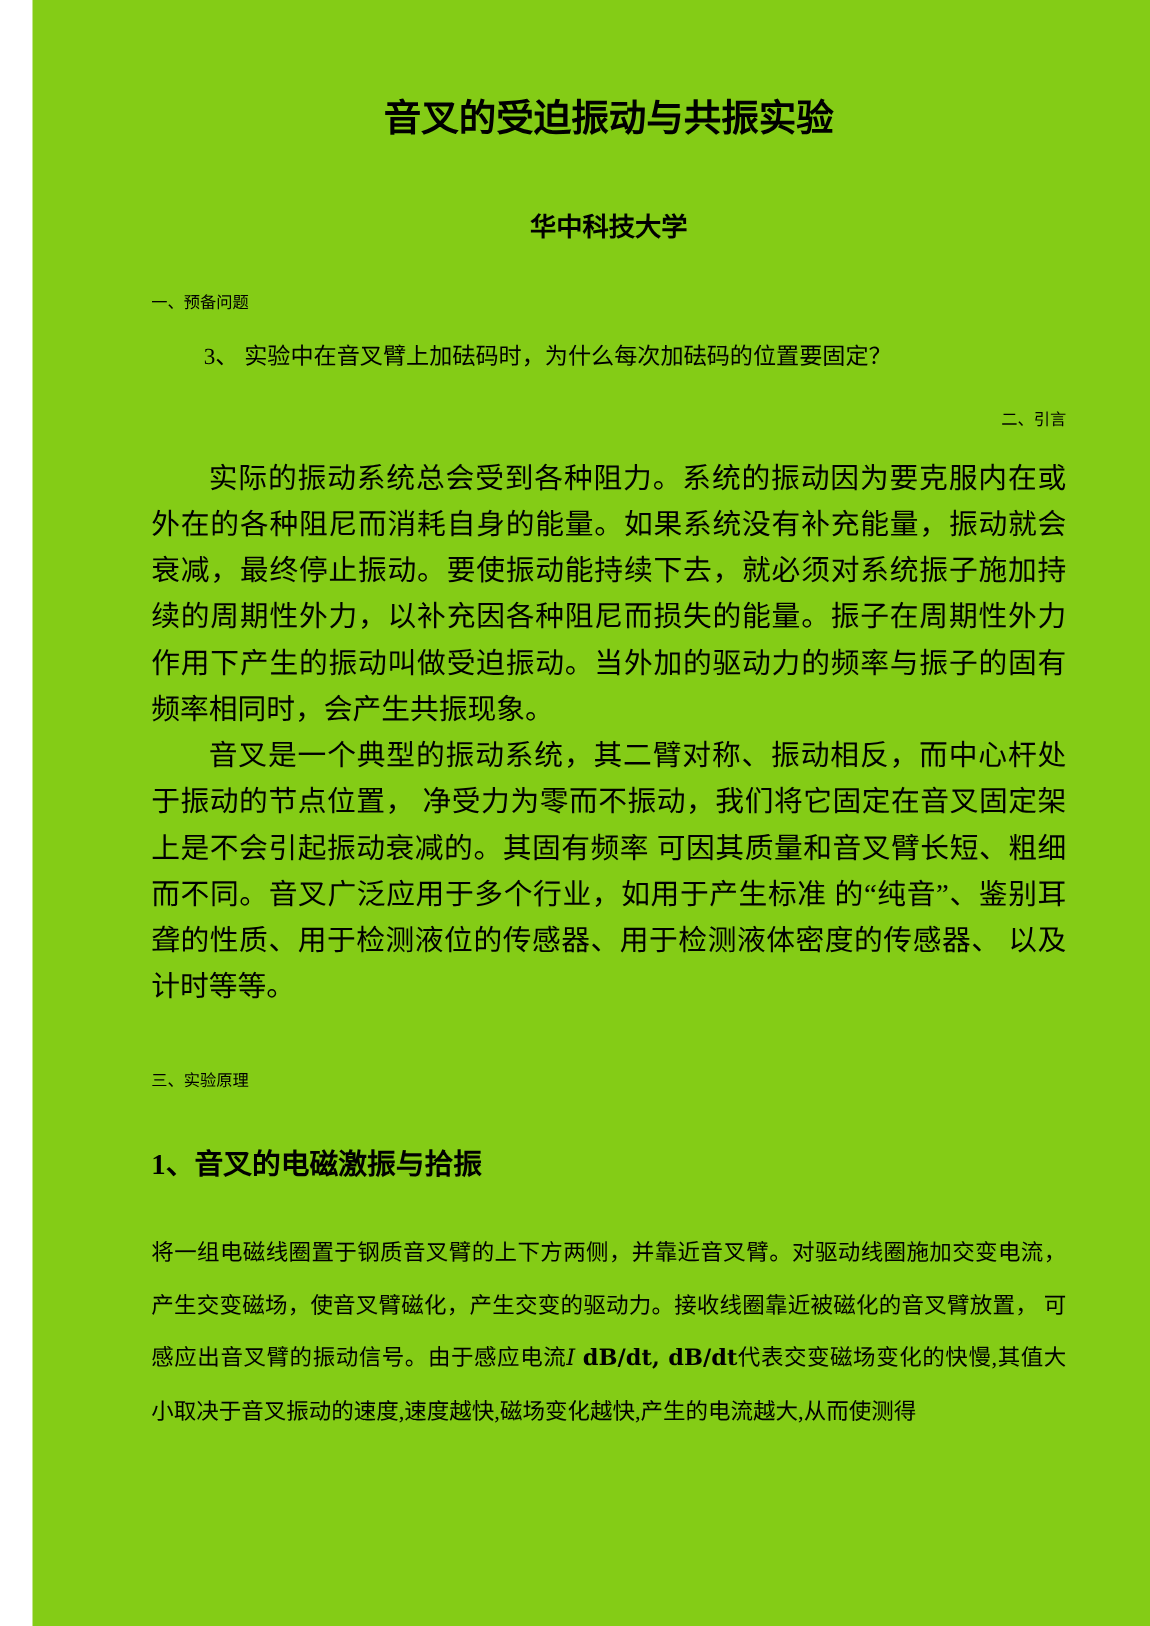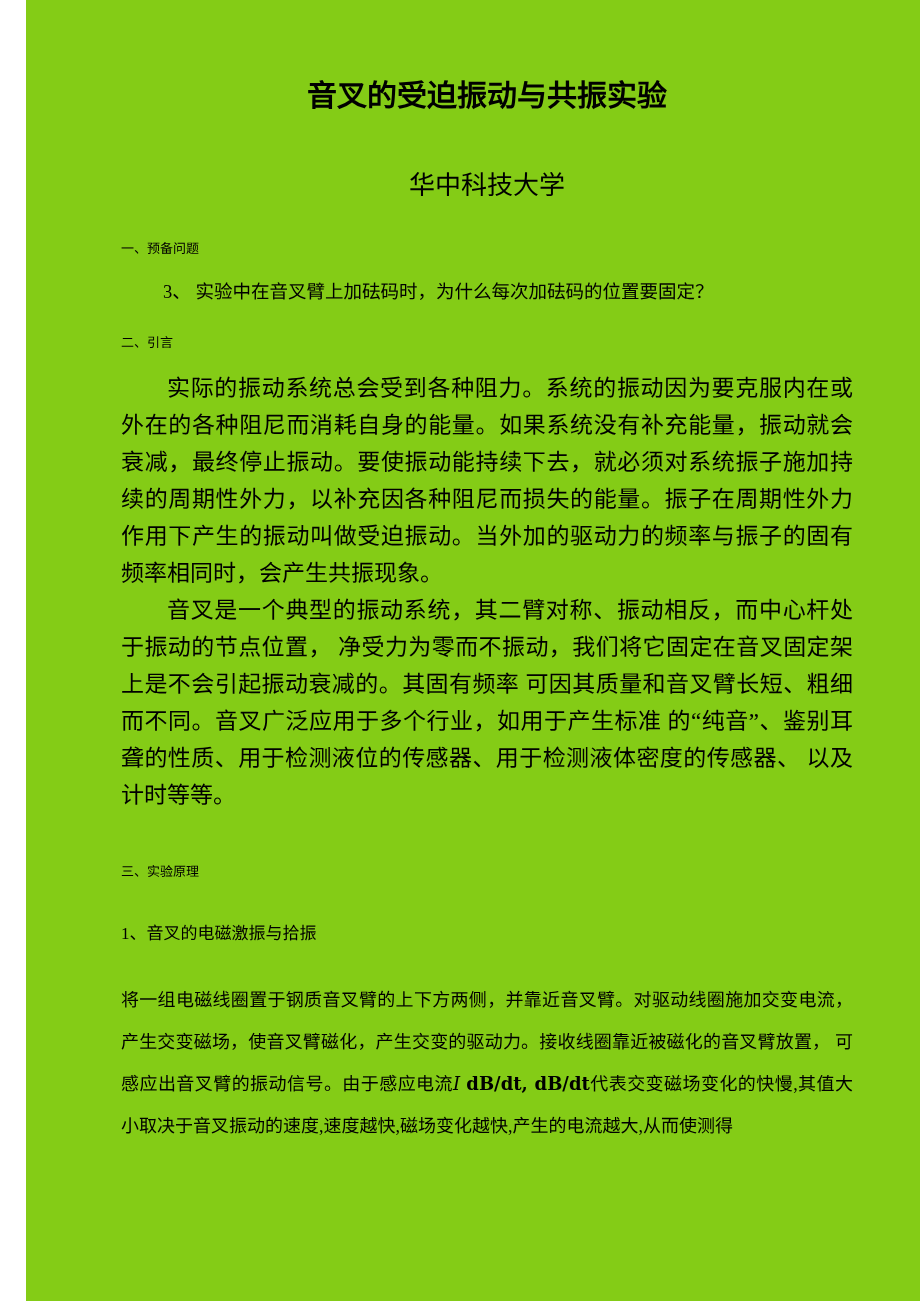--- a/index.html
+++ b/index.html
@@ -23,23 +23,23 @@
     margin: 0 0 56px 0;
     text-align: center;
     font-size: 30px;
     line-height: 1.2;
     font-weight: bold;
     font-family: "DejaVu Sans", "Liberation Sans", sans-serif;
   }
   .doc-subtitle {
     margin: 0 0 40px 0;
     text-align: center;
-    font-size: 26px;
+    font-size: 21px;
     line-height: 1.2;
-    font-weight: normal;
+    font-weight: bold;
     font-family: "DejaVu Sans", "Liberation Sans", sans-serif;
   }
   .section-heading {
     margin: 0 0 22px 0;
     font-size: 13px;
     line-height: 1.3;
     font-weight: normal;
     font-family: "DejaVu Sans", "Liberation Sans", sans-serif;
   }
   .question {
@@ -52,23 +52,23 @@
     font-size: 23px;
     line-height: 37px;
     text-align: justify;
     text-indent: 2em;
   }
   .heading-gap {
     margin-top: 50px;
   }
   .sub-heading {
     margin: 42px 0 0 0;
-    font-size: 17px;
+    font-size: 23px;
     line-height: 1.3;
-    font-weight: normal;
+    font-weight: bold;
   }
   .principle-para {
     margin: 34px 0 0 0;
     font-size: 18px;
     line-height: 42px;
     text-align: justify;
     text-indent: 0;
   }
   .var-italic {
     font-style: italic;
@@ -86,21 +86,21 @@
 
   <h1 class="doc-title">音叉的受迫振动与共振实验</h1>
 
   <h2 class="doc-subtitle">华中科技大学</h2>
 
   <h3 class="section-heading">一、预备问题</h3>
 
 
   <p class="question">3、 实验中在音叉臂上加砝码时，为什么每次加砝码的位置要固定？</p>
 
-  <h3 class="section-heading" style="margin-bottom:18px;">二、引言</h3>
+  <h3 class="section-heading" style="margin-bottom:18px;text-align:right;">二、引言</h3>
 
   <p class="body-para">实际的振动系统总会受到各种阻力。系统的振动因为要克服内在或外在的各种阻尼而消耗自身的能量。如果系统没有补充能量，振动就会衰减，最终停止振动。要使振动能持续下去，就必须对系统振子施加持续的周期性外力，以补充因各种阻尼而损失的能量。振子在周期性外力作用下产生的振动叫做受迫振动。当外加的驱动力的频率与振子的固有频率相同时，会产生共振现象。</p>
 
   <p class="body-para">音叉是一个典型的振动系统，其二臂对称、振动相反，而中心杆处于振动的节点位置， 净受力为零而不振动，我们将它固定在音叉固定架上是不会引起振动衰减的。其固有频率 可因其质量和音叉臂长短、粗细而不同。音叉广泛应用于多个行业，如用于产生标准 的“纯音”、鉴别耳聋的性质、用于检测液位的传感器、用于检测液体密度的传感器、 以及计时等等。</p>
 
 
   <h3 class="section-heading heading-gap">三、实验原理</h3>
 
   <p class="sub-heading">1、音叉的电磁激振与拾振</p>
 

